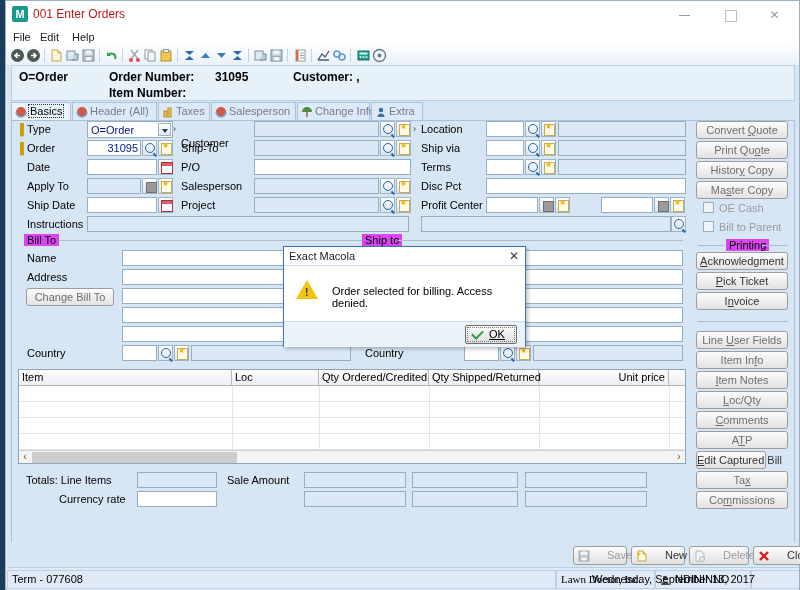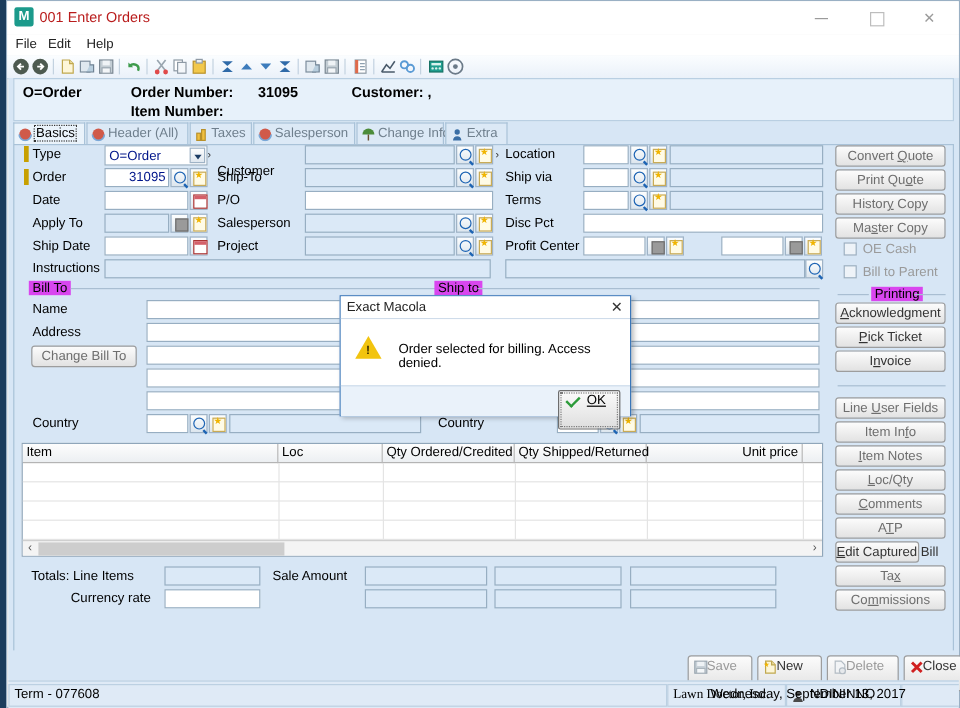--- a/index.html
+++ b/index.html
@@ -142,23 +142,23 @@
   .gh.r{text-align:right;}
   .grow{position:absolute;left:0;width:100%;height:16px;border-bottom:1px solid #e4e4e4;box-sizing:border-box;}
   .gcell-div{position:absolute;top:16px;width:1px;background:#e4e4e4;}
   .hscroll{position:absolute;left:0;height:13px;background:#f4f4f4;border-top:1px solid #cfcfcf;box-sizing:border-box;}
   .hthumb{position:absolute;top:1px;height:11px;background:#cdcdcd;}
   .sarrow{position:absolute;top:0;width:12px;height:13px;font-size:10px;text-align:center;line-height:12px;color:#555;}
 
   
   .botbar{position:absolute;left:1px;top:541px;width:792px;height:25px;background:#d7e6f5;}
   .bbtn{
-    position:absolute;top:4px;height:30px;
+    position:absolute;top:4px;height:19px;
     background:linear-gradient(#fcfcfc,#e1e1e1);border:1px solid #9d9d9d;border-radius:3px;
-    box-sizing:border-box;font-size:11px;color:#333;line-height:17px;padding-left:15px;white-space:nowrap;
+    box-sizing:border-box;font-size:11px;color:#333;line-height:17px;padding-left:33px;white-space:nowrap;
   }
   .bbtn.dis{color:#9a9a9a;}
 
   
   .status{position:absolute;left:1px;top:566px;width:792px;height:23px;background:#dfeaf6;border-top:1px solid #b9cfe2;box-sizing:border-box;}
   .scell{position:absolute;top:2px;height:19px;border:1px solid #bcd0e2;box-sizing:border-box;font-size:11px;line-height:17px;padding-left:4px;background:#dfeaf6;}
 
   
   .dlg{
     position:absolute;left:277px;top:245px;width:243px;height:101px;
@@ -168,21 +168,21 @@
   .dlg-tb{position:absolute;left:0;top:0;width:100%;height:19px;background:#fff;border-bottom:1px solid #cfdcea;box-sizing:border-box;}
   .dlg-title{position:absolute;left:5px;top:3px;font-size:11px;color:#222;}
   .dlg-x{position:absolute;right:6px;top:2px;font-size:12px;color:#333;}
   .dlg-body{position:absolute;left:0;top:19px;width:100%;height:55px;background:#fff;}
   .dlg-warn{position:absolute;left:12px;top:14px;width:0;height:0;
     border-left:11px solid transparent;border-right:11px solid transparent;border-bottom:19px solid #f2c40f;}
   .dlg-warn:after{content:"!";position:absolute;left:-2px;top:7px;font-size:10px;font-weight:bold;color:#3a2d00;}
   .dlg-msg{position:absolute;left:48px;top:19px;font-size:11px;color:#000;}
   .dlg-foot{position:absolute;left:0;top:74px;width:100%;height:26px;background:#eaf2fa;border-top:1px solid #cfdcea;box-sizing:border-box;}
   .dlg-ok{
-    position:absolute;right:8px;top:3px;width:52px;height:33px;
+    position:absolute;right:8px;top:3px;width:52px;height:19px;
     background:linear-gradient(#fbfbfb,#dedede);border:1px solid #6d6d6d;border-radius:2px;
     box-sizing:border-box;font-size:11px;line-height:17px;text-align:center;padding-left:12px;
     outline:1px dotted #7a7a7a;outline-offset:-3px;
   }
   .dlg-ok .ck{position:absolute;left:6px;top:4px;width:9px;height:5px;border-left:2px solid #2c9b3a;border-bottom:2px solid #2c9b3a;transform:rotate(-45deg);}
 </style>
 </head>
 <body>
 
 <div id="app">

